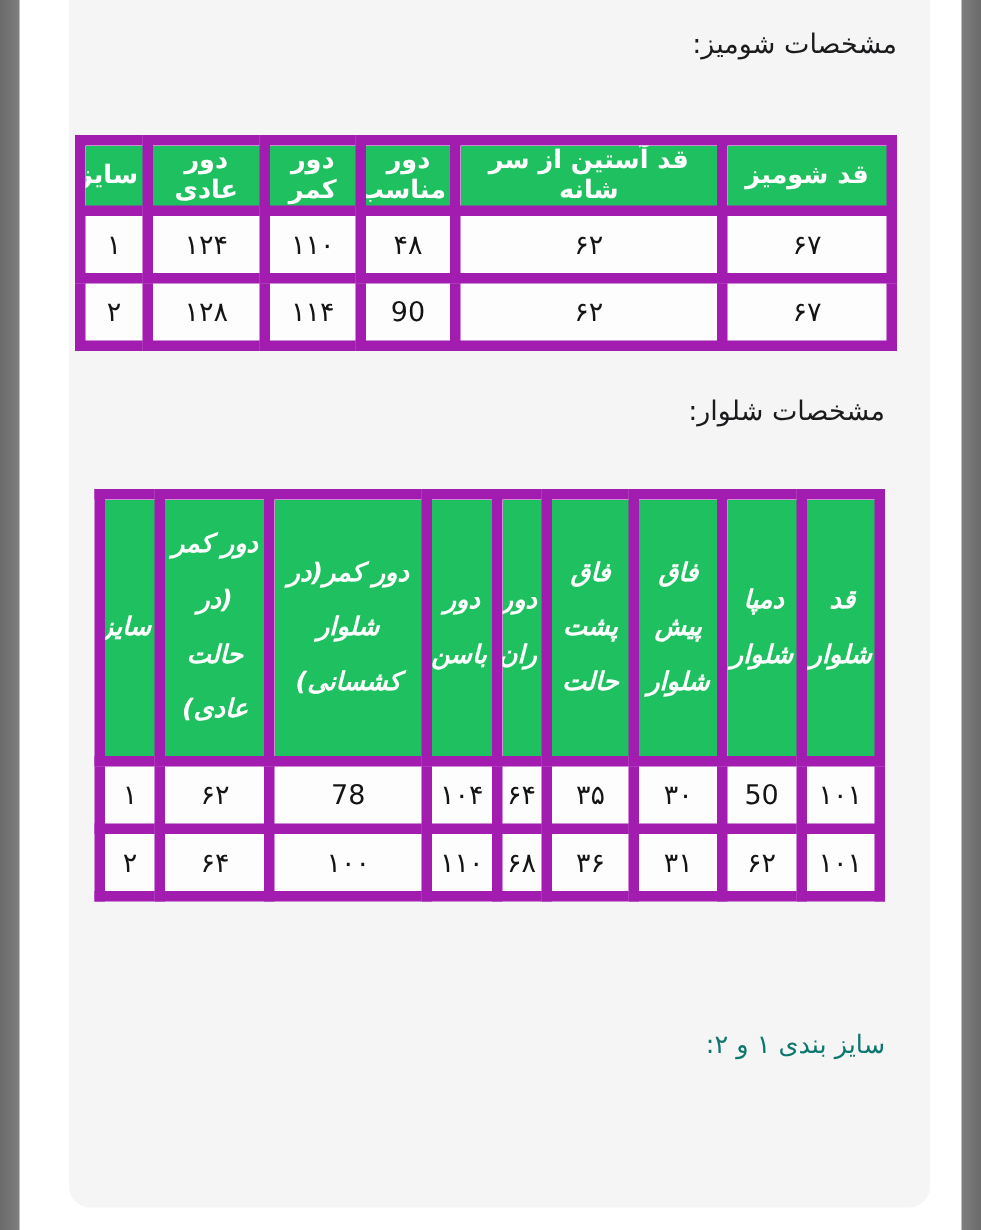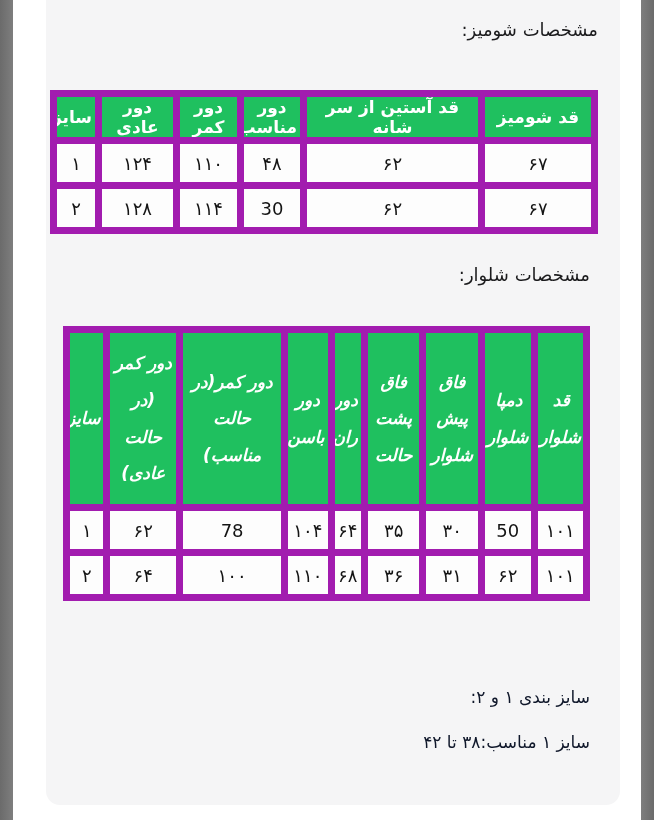--- a/index.html
+++ b/index.html
@@ -56,21 +56,21 @@
     height: 45px;
     background: #fdfdfd;
   }
   table.shirt-table { width: 541px; margin-top: 49px; }
   .shirt-table thead tr { height: 44px; }
   table.pants-table { width: 527px; margin-top: 40px; margin-right: 8px; }
   .pants-table thead tr { height: 178px; }
   .pants-table thead th { line-height: 2.15; font-style: italic; }
   .notes { margin-top: 86px; margin-right: 8px; }
   .note {
-    font-size: 17px; color: #0f172a;
+    font-size: 17px; color: #0f766e;
     text-align: right; line-height: 20px;
     margin-bottom: 25px;
   }
 </style>
 </head>
 <body>
 
 <div class="edge-strip edge-left"></div>
 <div class="edge-strip edge-right"></div>
 
@@ -102,21 +102,21 @@
         <td>۶۷</td>
         <td>۶۲</td>
         <td>۴۸</td>
         <td>۱۱۰</td>
         <td>۱۲۴</td>
         <td>۱</td>
       </tr>
       <tr>
         <td>۶۷</td>
         <td>۶۲</td>
-        <td>30</td>
+        <td>90</td>
         <td>۱۱۴</td>
         <td>۱۲۸</td>
         <td>۲</td>
       </tr>
     </tbody>
   </table>
 
   <div class="section-title title-pants">مشخصات شلوار:</div>
 
   <table class="spec-table pants-table">
@@ -132,21 +132,21 @@
         <col style="width:40px">
     </colgroup>
     <thead>
       <tr>
         <th>قد شلوار</th>
         <th>دمپا شلوار</th>
         <th>فاق پیش شلوار</th>
         <th>فاق پشت حالت</th>
         <th>دور ران</th>
         <th>دور باسن</th>
-        <th>دور کمر(در حالت مناسب)</th>
+        <th>دور کمر(در شلوار کشسانی)</th>
         <th>دور کمر (در حالت عادی)</th>
         <th>سایز</th>
       </tr>
     </thead>
     <tbody>
       <tr>
         <td>۱۰۱</td>
         <td>50</td>
         <td>۳۰</td>
         <td>۳۵</td>
@@ -165,16 +165,15 @@
         <td>۱۱۰</td>
         <td>۱۰۰</td>
         <td>۶۴</td>
         <td>۲</td>
       </tr>
     </tbody>
   </table>
 
   <div class="notes">
     <p class="note">سایز بندی ۱ و ۲:</p>
-    <p class="note">سایز ۱ مناسب:۳۸ تا ۴۲</p>
   </div>
 
 </div>
 
 </body></html>

